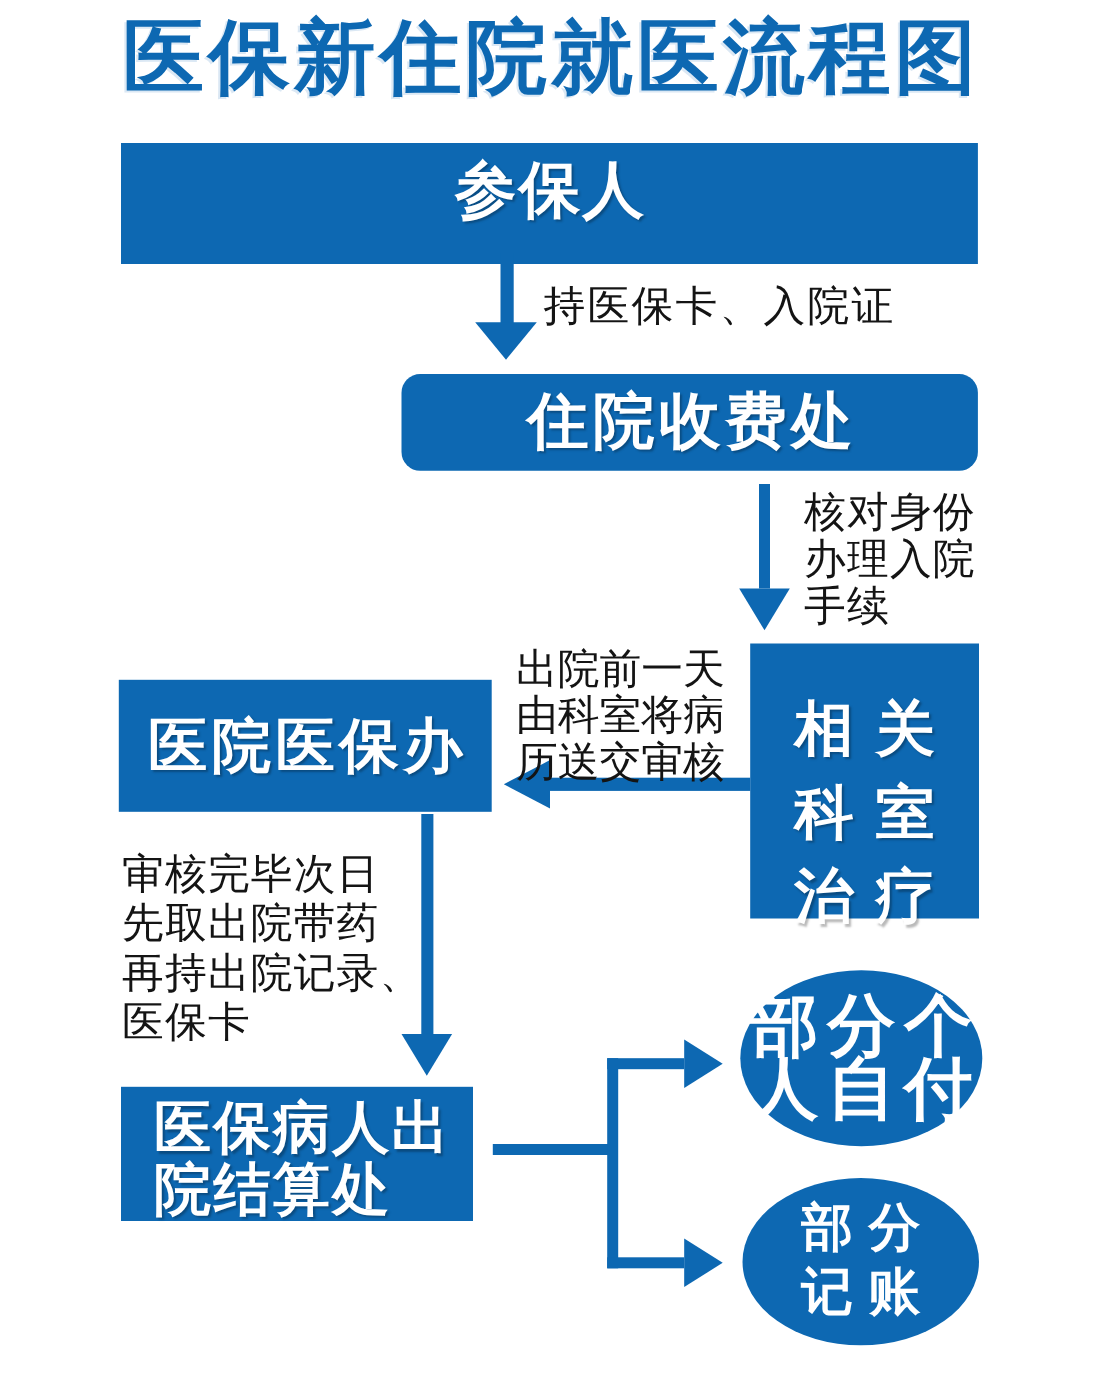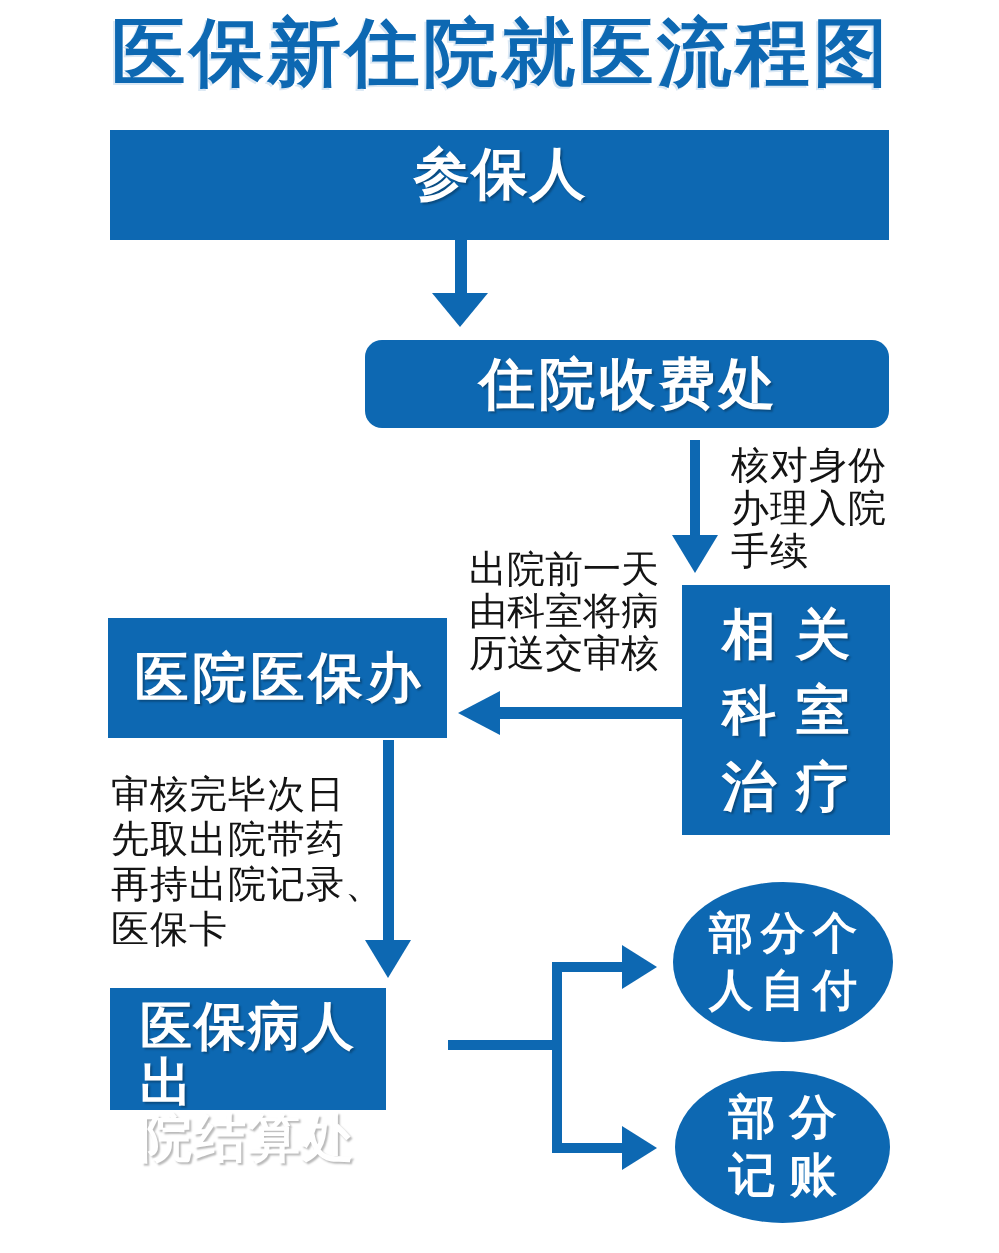--- a/index.html
+++ b/index.html
@@ -15,41 +15,41 @@
     text-shadow: -2px 2px 0 #dbe8f4;
     white-space:nowrap;
   }
   .box {
     position:absolute; background: var(--accent, #0d68b2);
     color: var(--node_text, #ffffff); font-weight:bold; text-align:center;
   }
   .box .btxt { text-shadow: 2px 2px 2px rgba(0,0,0,0.28); }
   .node-insured  { left:110px; top:130px; width:779px; height:110px; font-size:56px; line-height:88px; letter-spacing:2px; text-indent:2px; }
   .node-fee      { left:365px; top:340px; width:524px; height:88px; font-size:56px; line-height:88px; letter-spacing:4px; text-indent:4px;border-radius:17px; }
-  .node-dept     { left:682px; top:585px; width:208px; height:250px; font-size:54px; padding-top:12px; box-sizing:border-box; }
+  .node-dept     { left:682px; top:585px; width:208px; height:250px; font-size:54px; padding-top:40px; box-sizing:border-box; }
   .node-dept .line { line-height:76px; letter-spacing:20px; text-indent:20px; }
   .node-office   { left:108px; top:618px; width:339px; height:120px; font-size:54px; line-height:120px; letter-spacing:4px; text-indent:4px; }
-  .node-settle   { left:110px; top:988px; width:276px; height:122px; font-size:52px; text-align:left; padding:10px 0 0 30px; box-sizing:border-box; }
+  .node-settle   { left:110px; top:988px; width:320px; height:122px; font-size:52px; text-align:left; padding:10px 0 0 30px; box-sizing:border-box; }
   .node-settle .line { line-height:56px; letter-spacing:2px; }
   .ellipse {
     position:absolute; background: var(--accent, #0d68b2); border-radius:50%;
     color: var(--node_text, #ffffff); font-weight:bold; text-align:center; box-sizing:border-box;
   }
-  .node-selfpay  { left:673px; top:882px; width:220px; height:160px; font-size:44px; padding-top:22px; }
+  .node-selfpay  { left:673px; top:882px; width:220px; height:160px; font-size:62px; padding-top:22px; }
   .node-selfpay .line { line-height:57px; letter-spacing:8px; text-indent:8px; }
   .node-account  { left:675px; top:1071px; width:215px; height:152px; font-size:47px; padding-top:17px; }
   .node-account .line { line-height:58px; letter-spacing:14px; text-indent:14px; }
 
   .lbl {
     position:absolute; color: var(--label_text, #141414);
     font-size:38px; font-weight:500; white-space:nowrap;
   }
   .lbl-1 { left:494px; top:256px; line-height:44px; letter-spacing:2px; }
   .lbl-2 { left:731px; top:444px; line-height:43px; letter-spacing:1px; }
-  .lbl-3 { left:469px; top:548px; line-height:42px; }
+  .lbl-3 { left:469px; top:587px; line-height:42px; }
   .lbl-4 { left:111px; top:772px; line-height:45px; letter-spacing:1px; }
 
   .shaft, .cline { position:absolute; background: var(--accent, #0d68b2); }
   .tri { position:absolute; width:0; height:0; }
   .tri-down  { border-left:28px solid transparent; border-right:28px solid transparent; border-top:34px solid var(--accent, #0d68b2); }
   .tri-down-sm { border-left:23px solid transparent; border-right:23px solid transparent; border-top:38px solid var(--accent, #0d68b2); }
   .tri-left  { border-top:22px solid transparent; border-bottom:22px solid transparent; border-right:42px solid var(--accent, #0d68b2); }
   .tri-right { border-top:22px solid transparent; border-bottom:22px solid transparent; border-left:35px solid var(--accent, #0d68b2); }
 </style>
 </head>
@@ -60,20 +60,21 @@
   <div class="title">医保新住院就医流程图</div>
 
   <div class="box node-insured">
     <span class="btxt">参保人</span>
   </div>
 
   <div>
     <div class="shaft" style="left:455px; top:230px; width:12px; height:64px;"></div>
     <div class="tri tri-down" style="left:432px; top:293px;"></div>
   </div>
+  <div class="lbl lbl-1">持医保卡、入院证</div>
 
   <div class="box node-fee">
     <span class="btxt">住院收费处</span>
   </div>
 
   <div>
     <div class="shaft" style="left:690px; top:440px; width:10px; height:95px;"></div>
     <div class="tri tri-down-sm" style="left:672px; top:535px;"></div>
   </div>
   <div class="lbl lbl-2">

